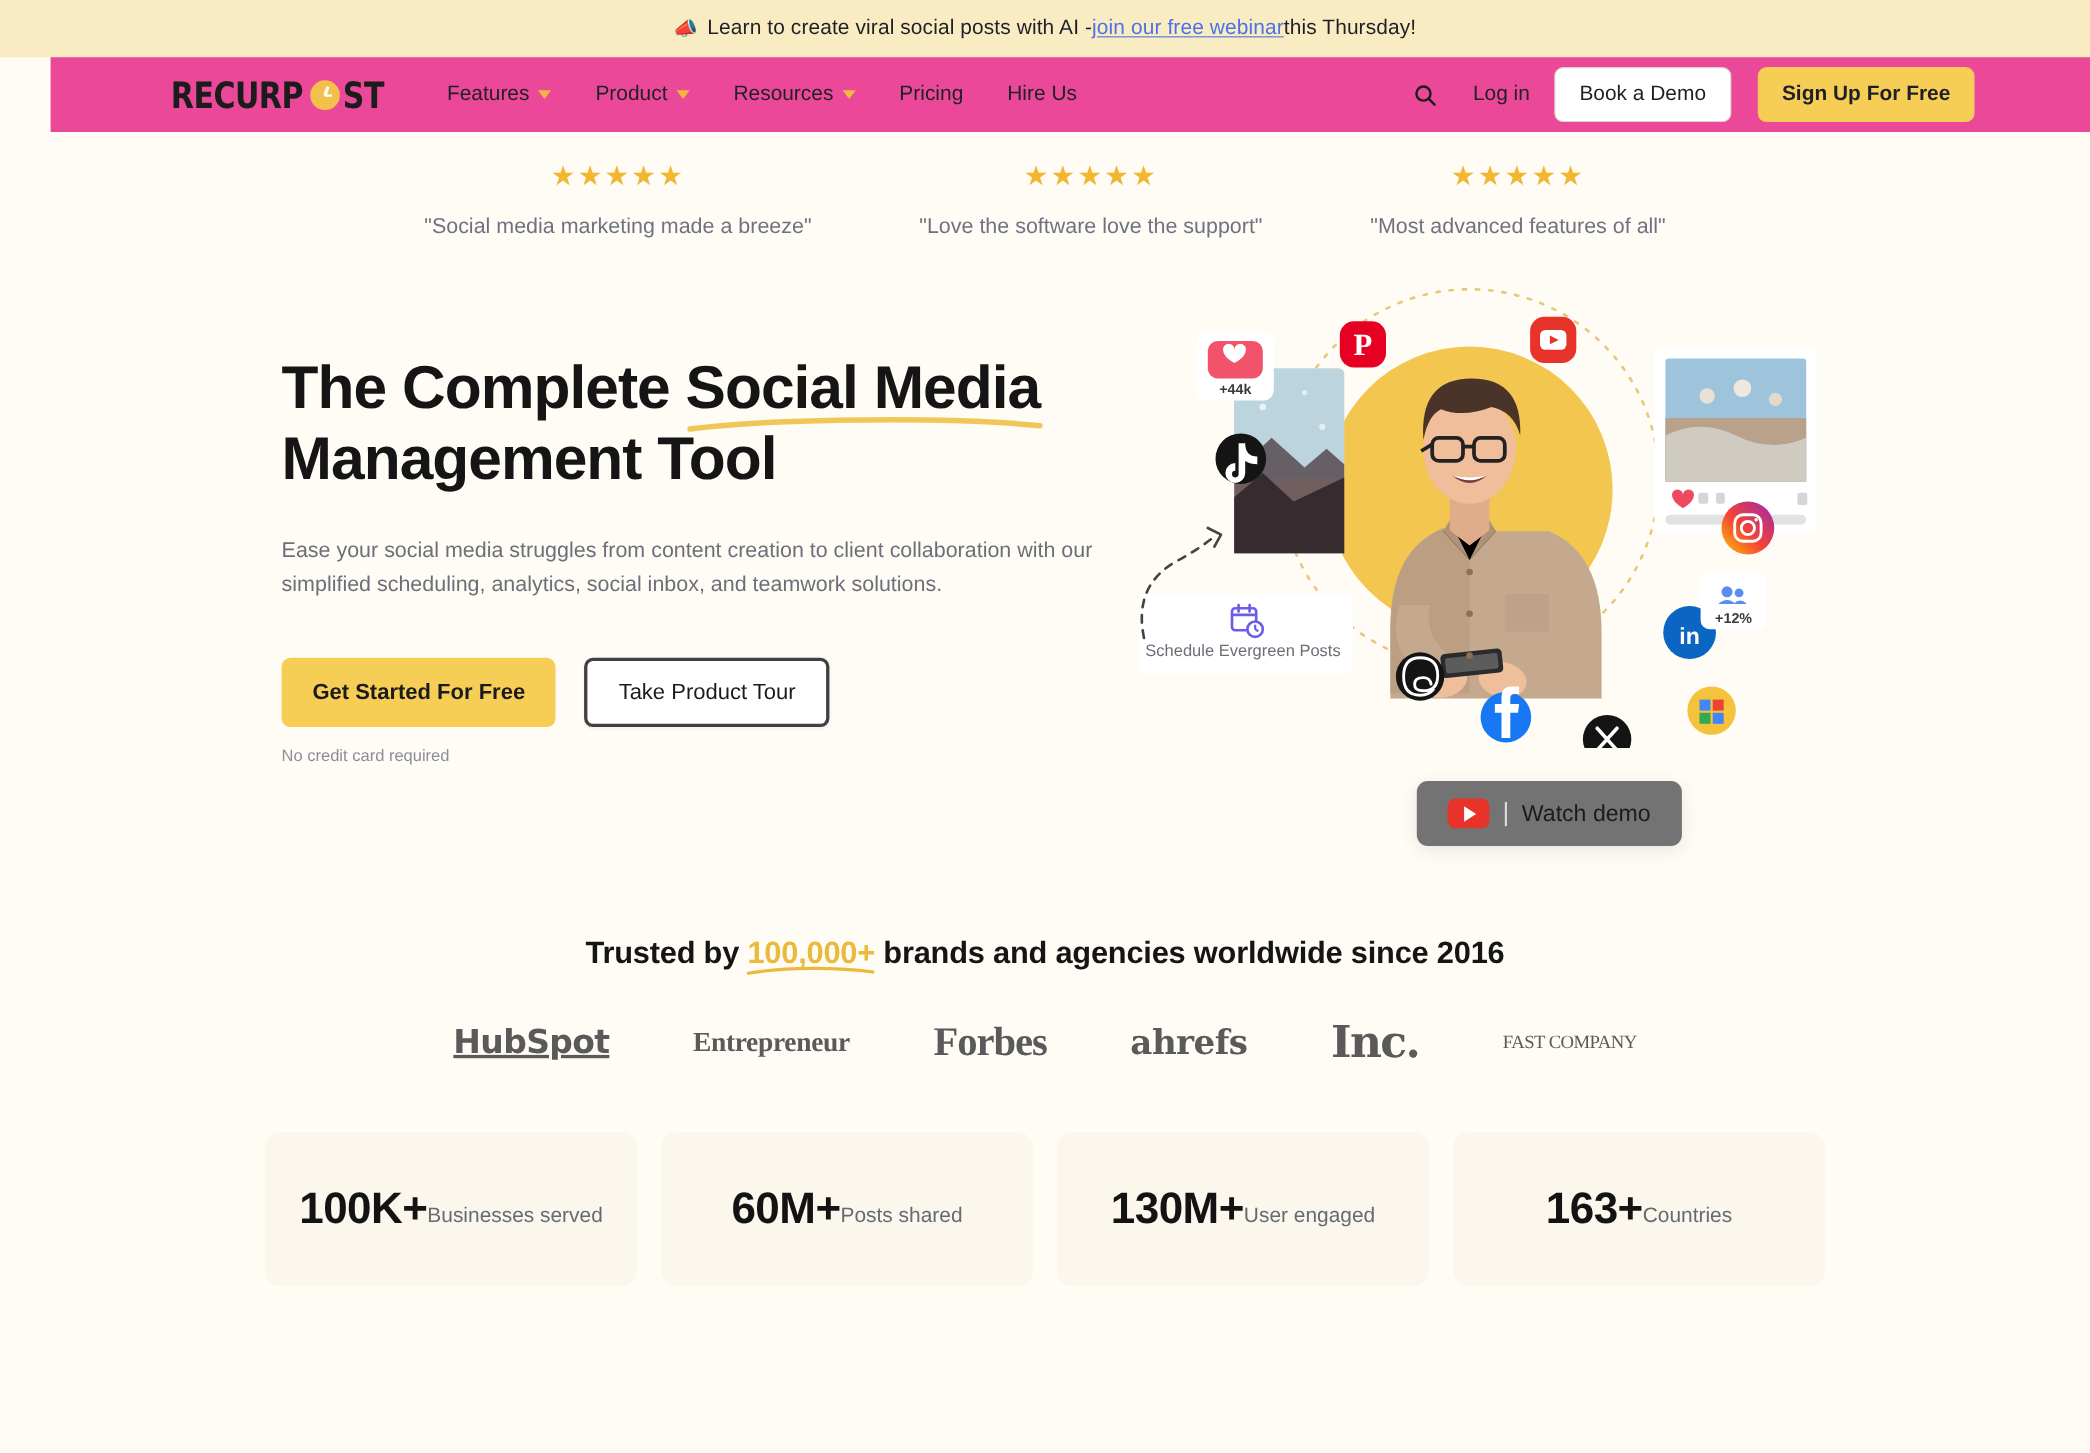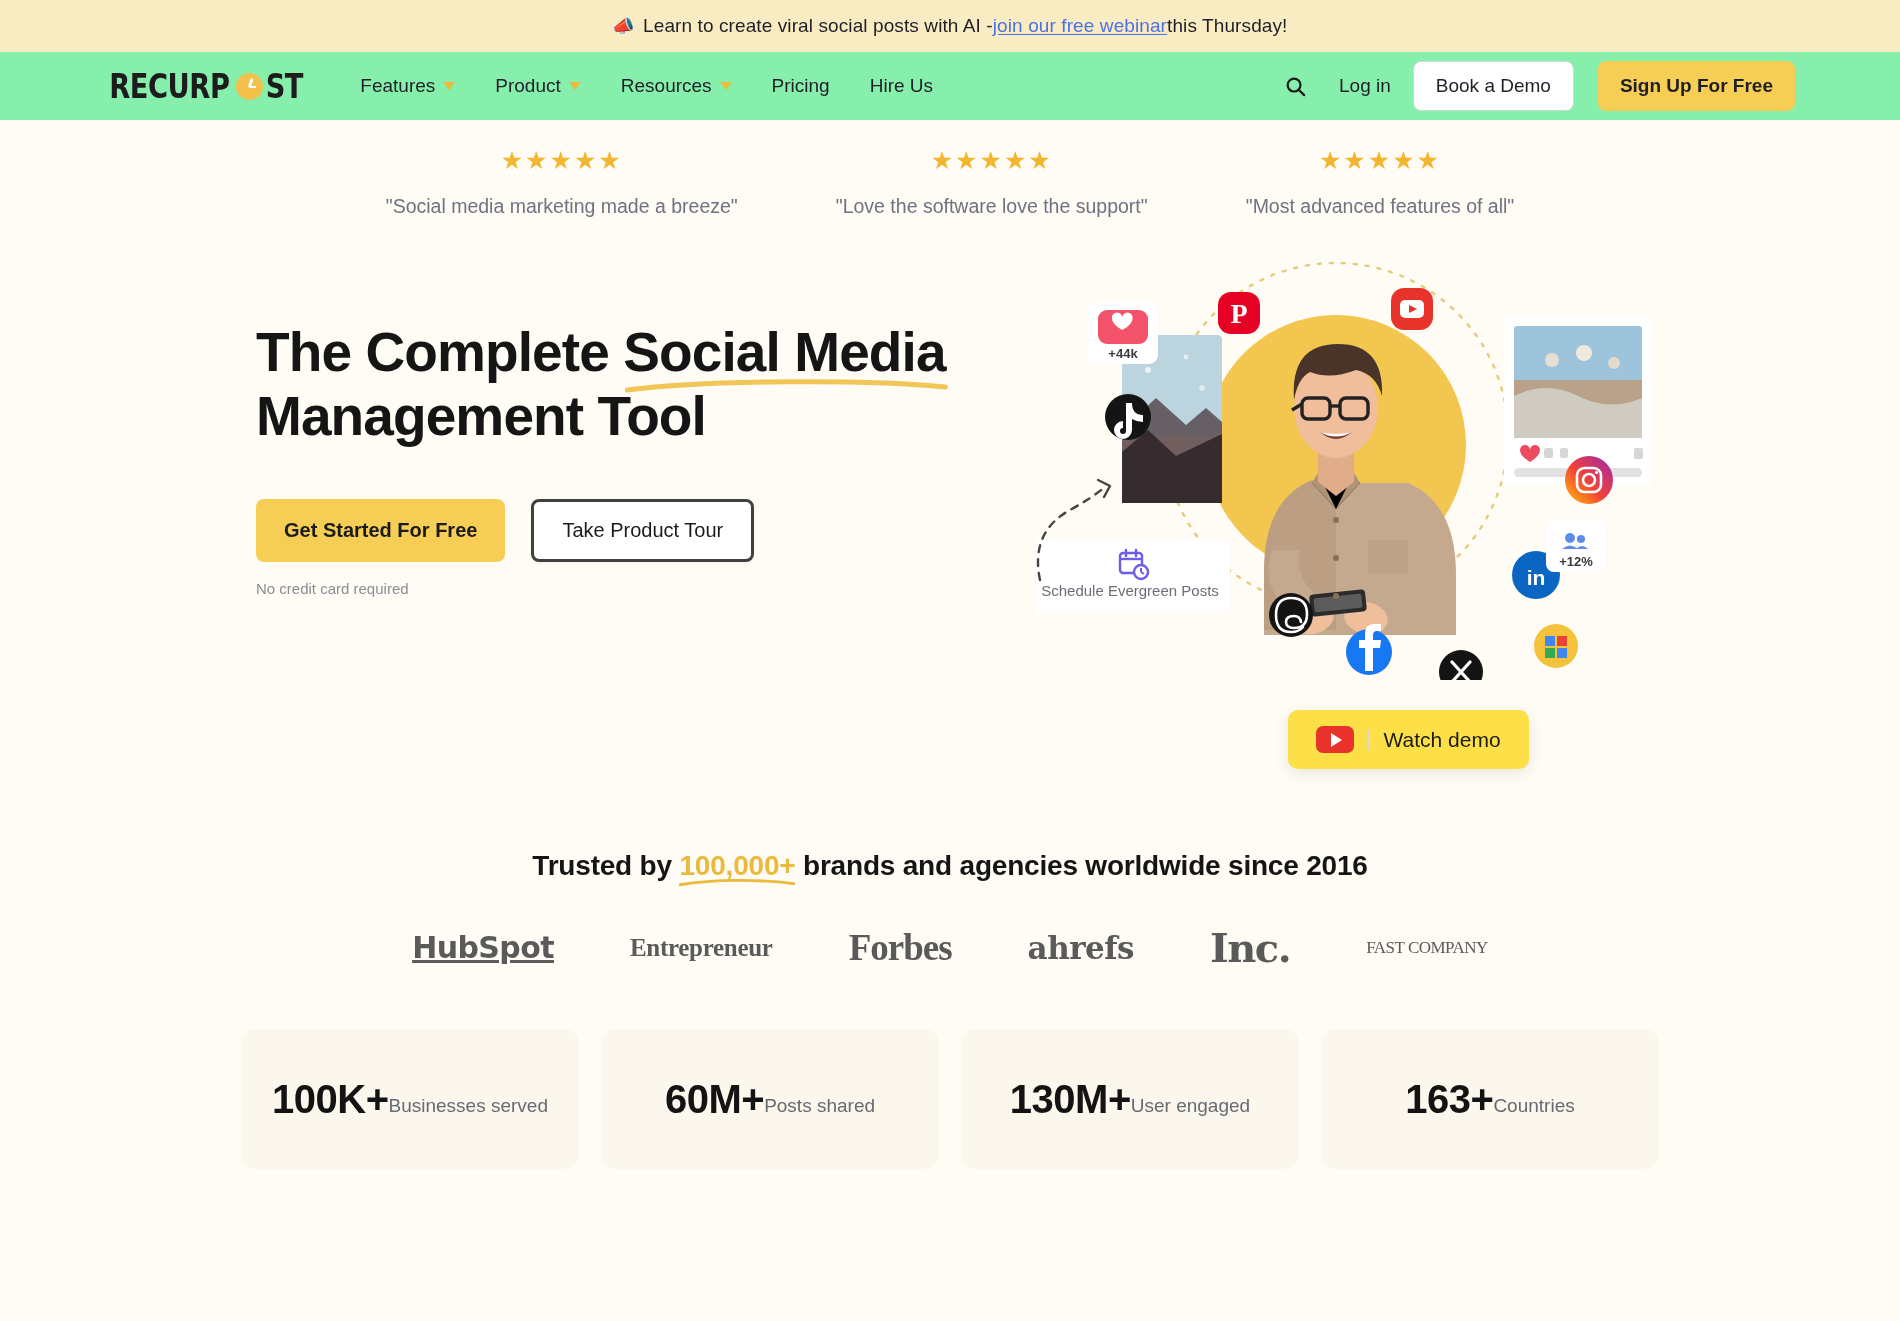--- a/index.html
+++ b/index.html
@@ -24,21 +24,22 @@
   }
   .announce .megaphone { margin-right:8px; font-size:18px; }
   .announce a { color:#4B72E8; text-decoration:underline; text-underline-offset:2px; }
 
   
   .nav {
     height:68px;
     display:flex;
     align-items:center;
     padding:0 105px 0 104px;
-    background:#86efac;
+    background:#ec4899;
+    margin-left:46px;
   }
   .logo {
     display:flex;
     align-items:center;
     font-size:33px;
     font-weight:bold;
     letter-spacing:-.5px;
     color:#1c1c1c;
     font-family:"DejaVu Sans", sans-serif;
     font-stretch:condensed;
@@ -179,21 +180,21 @@
   }
   .nocard { margin-top:18px; font-size:15px; color:#8a8d95; }
 
   
   .hero-right { flex:1; position:relative; height:500px; }
   .art { position:absolute; left:-20px; top:-38px; width:640px; height:460px; }
   .watch-demo {
     position:absolute;
     left:232px; top:452px;
     display:flex; align-items:center; gap:14px;
-    background:#fde047;
+    background:#737373;
     border-radius:10px;
     padding:16px 28px;
     box-shadow:0 4px 16px rgba(0,0,0,.09);
     cursor:pointer;
   }
   .yt {
     width:38px;height:27px;border-radius:7px;background:#E8332A;
     display:flex;align-items:center;justify-content:center;
   }
   .yt .tri { width:0;height:0;border-left:11px solid #fff;border-top:7px solid transparent;border-bottom:7px solid transparent;margin-left:3px; }
@@ -319,20 +320,21 @@
 </div>
 
 <section class="hero">
   <div class="hero-left">
     <h1 class="hero-title">
       <span>The Complete </span><span class="underlined"><span>Social Media</span><svg viewBox="0 0 280 16" preserveAspectRatio="none">
             <path d="M2,12 C70,2 210,1 278,9" stroke="#F2C557" stroke-width="5" fill="none" stroke-linecap="round"></path>
           </svg></span><br>
       <span>Management Tool</span>
     </h1>
+    <p class="hero-sub">Ease your social media struggles from content creation to client collaboration with our simplified scheduling, analytics, social inbox, and teamwork solutions.</p>
     <div class="hero-ctas">
       <button class="cta-primary">Get Started For Free</button>
       <button class="cta-secondary">Take Product Tour</button>
     </div>
     <div class="nocard">No credit card required</div>
   </div>
 
   <div class="hero-right">
     <svg class="art" viewBox="0 0 640 460">
 

